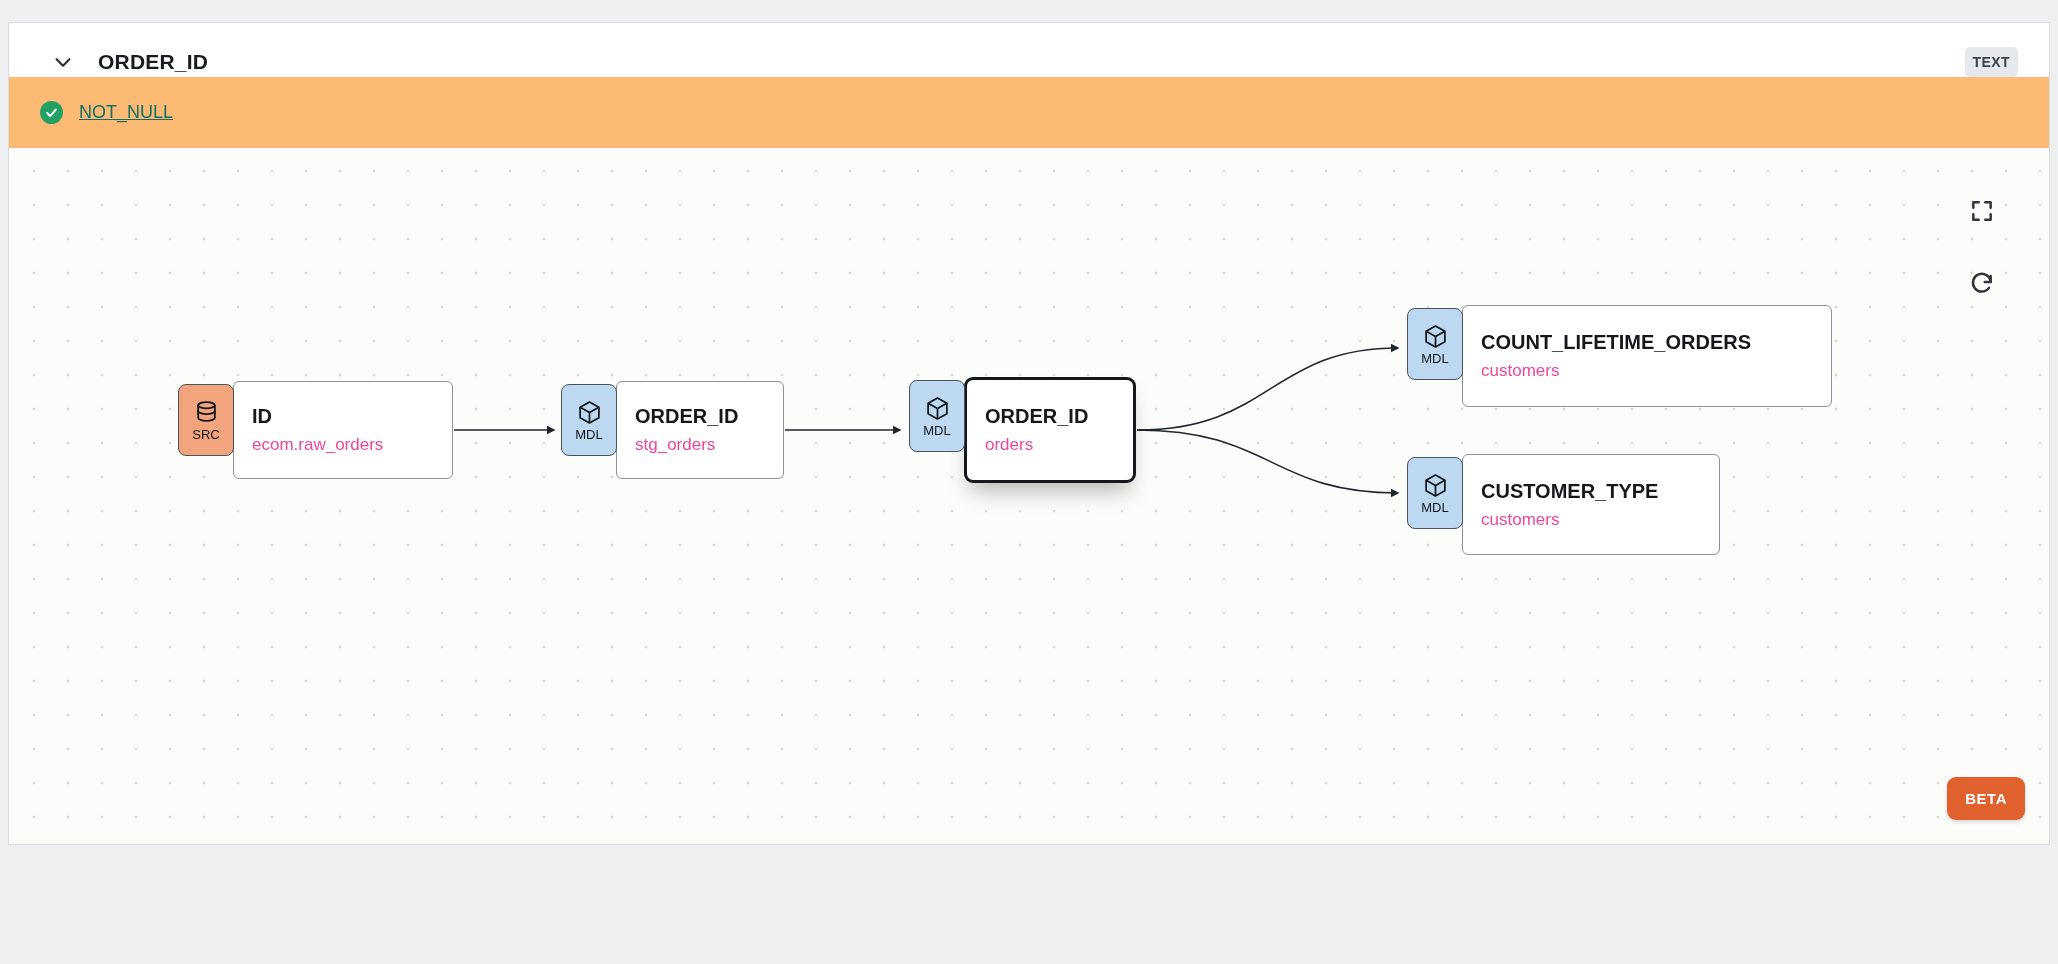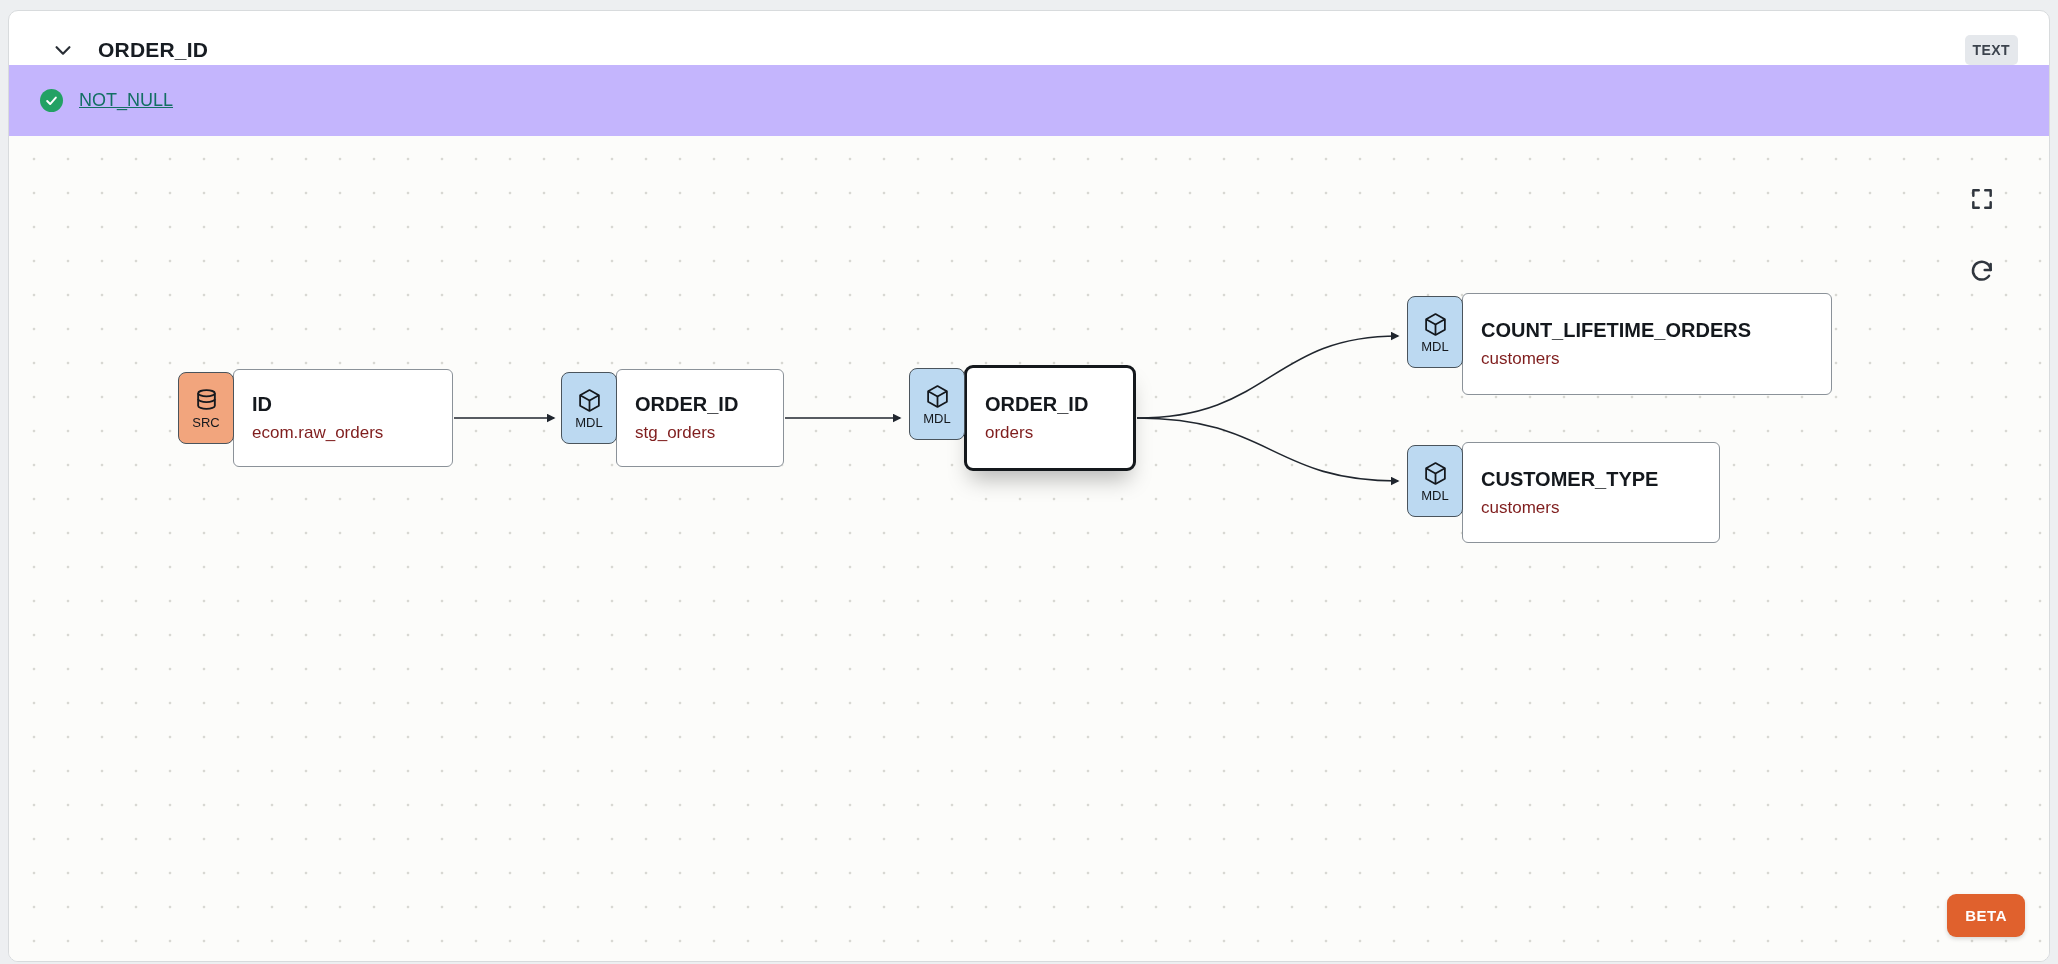--- a/index.html
+++ b/index.html
@@ -1,32 +1,32 @@
 <!DOCTYPE html>
 <html><head>
 <meta charset="utf-8">
 <style>
   * { margin:0; padding:0; box-sizing:border-box; }
   html,body { width:2058px; height:964px; background:#edeff1; font-family:"Liberation Sans","DejaVu Sans",sans-serif; overflow:hidden; }
 
-  .card { position:absolute; left:8px; top:10px; width:2042px; height:952px; background:#ffffff;
-          border:1px solid #d8dbdd; border-radius:10px; overflow:hidden; display:flex; flex-direction:column; }
+  .card { position:absolute; left:8px; top:22px; width:2042px; height:823px; background:#ffffff;
+          border:1px solid #d8dbdd; border-radius:0; overflow:hidden; display:flex; flex-direction:column; }
 
   
   .header { padding:24px 31px 0 31px; }
   .header-row { display:flex; align-items:center; }
   .chevron-btn { width:30px; height:30px; display:flex; align-items:center; justify-content:center;
                  margin-left:8px; margin-right:20px; cursor:pointer; border-radius:6px; }
   .page-title { font-size:21px; font-weight:bold; color:#171c22; letter-spacing:0.2px; }
   .type-badge { margin-left:auto; background:#e5e8ec; color:#3c434d; font-size:14px; font-weight:bold;
                 padding:7px 8px; border-radius:5px; letter-spacing:0.4px; }
   .description { margin-top:18px; margin-bottom:22px; font-size:19px; color:#3f4854; }
 
   
-  .tests { background:#c4b5fd; padding:24px 31px; display:flex; flex-direction:column; }
+  .tests { background:#fdba74; padding:24px 31px; display:flex; flex-direction:column; }
   .test-row { display:flex; align-items:center; gap:16px; }
   .check-circle { width:23px; height:23px; border-radius:50%; background:#23a164; display:flex;
                   align-items:center; justify-content:center; flex:0 0 auto; }
   .test-link { font-size:18px; color:#136f63; text-decoration:underline; font-weight:500; cursor:pointer; }
 
   
   .graph { position:relative; flex:1; background-color:#fcfcfa;
            background-image:radial-gradient(#d8d8d3 1.5px, transparent 1.6px);
            background-size:34px 34px; background-position:8px 6px; }
   .edges { position:absolute; left:0; top:0; pointer-events:none; }
@@ -38,21 +38,21 @@
                z-index:2; background:#cfe3f4; }
   .node-icon.src { background:#f2a57d; }
   .node-icon.mdl { background:#bcd9f1; }
   .node-kind { font-size:13px; color:#14181d; line-height:1; }
   .node-label { margin-left:-1px; background:#ffffff; border:1px solid #8b9299; border-radius:6px;
                 padding:6px 18px; display:flex; flex-direction:column; justify-content:center; gap:7px;
                 white-space:nowrap; }
   .node.selected .node-label { border:3px solid #14181c; border-radius:9px;
                 box-shadow:0 14px 22px -6px rgba(0,0,0,0.28); }
   .node-title { font-size:20px; font-weight:bold; color:#14181d; }
-  .node-sub { font-size:17px; color:#7f1d1d; }
+  .node-sub { font-size:17px; color:#ec4899; }
 
   .graph-controls { position:absolute; top:48px; right:52px; display:flex; flex-direction:column; gap:42px; }
   .ctrl-btn { width:30px; height:30px; display:flex; align-items:center; justify-content:center; cursor:pointer; }
 
   .beta-badge { position:absolute; right:24px; bottom:24px; background:#e0612d; color:#ffffff;
                 font-size:15px; font-weight:bold; letter-spacing:0.5px; padding:13px 18px;
                 border-radius:9px; box-shadow:0 2px 4px rgba(0,0,0,0.15);margin-top:22px; }
 </style>
 </head>
 <body>

